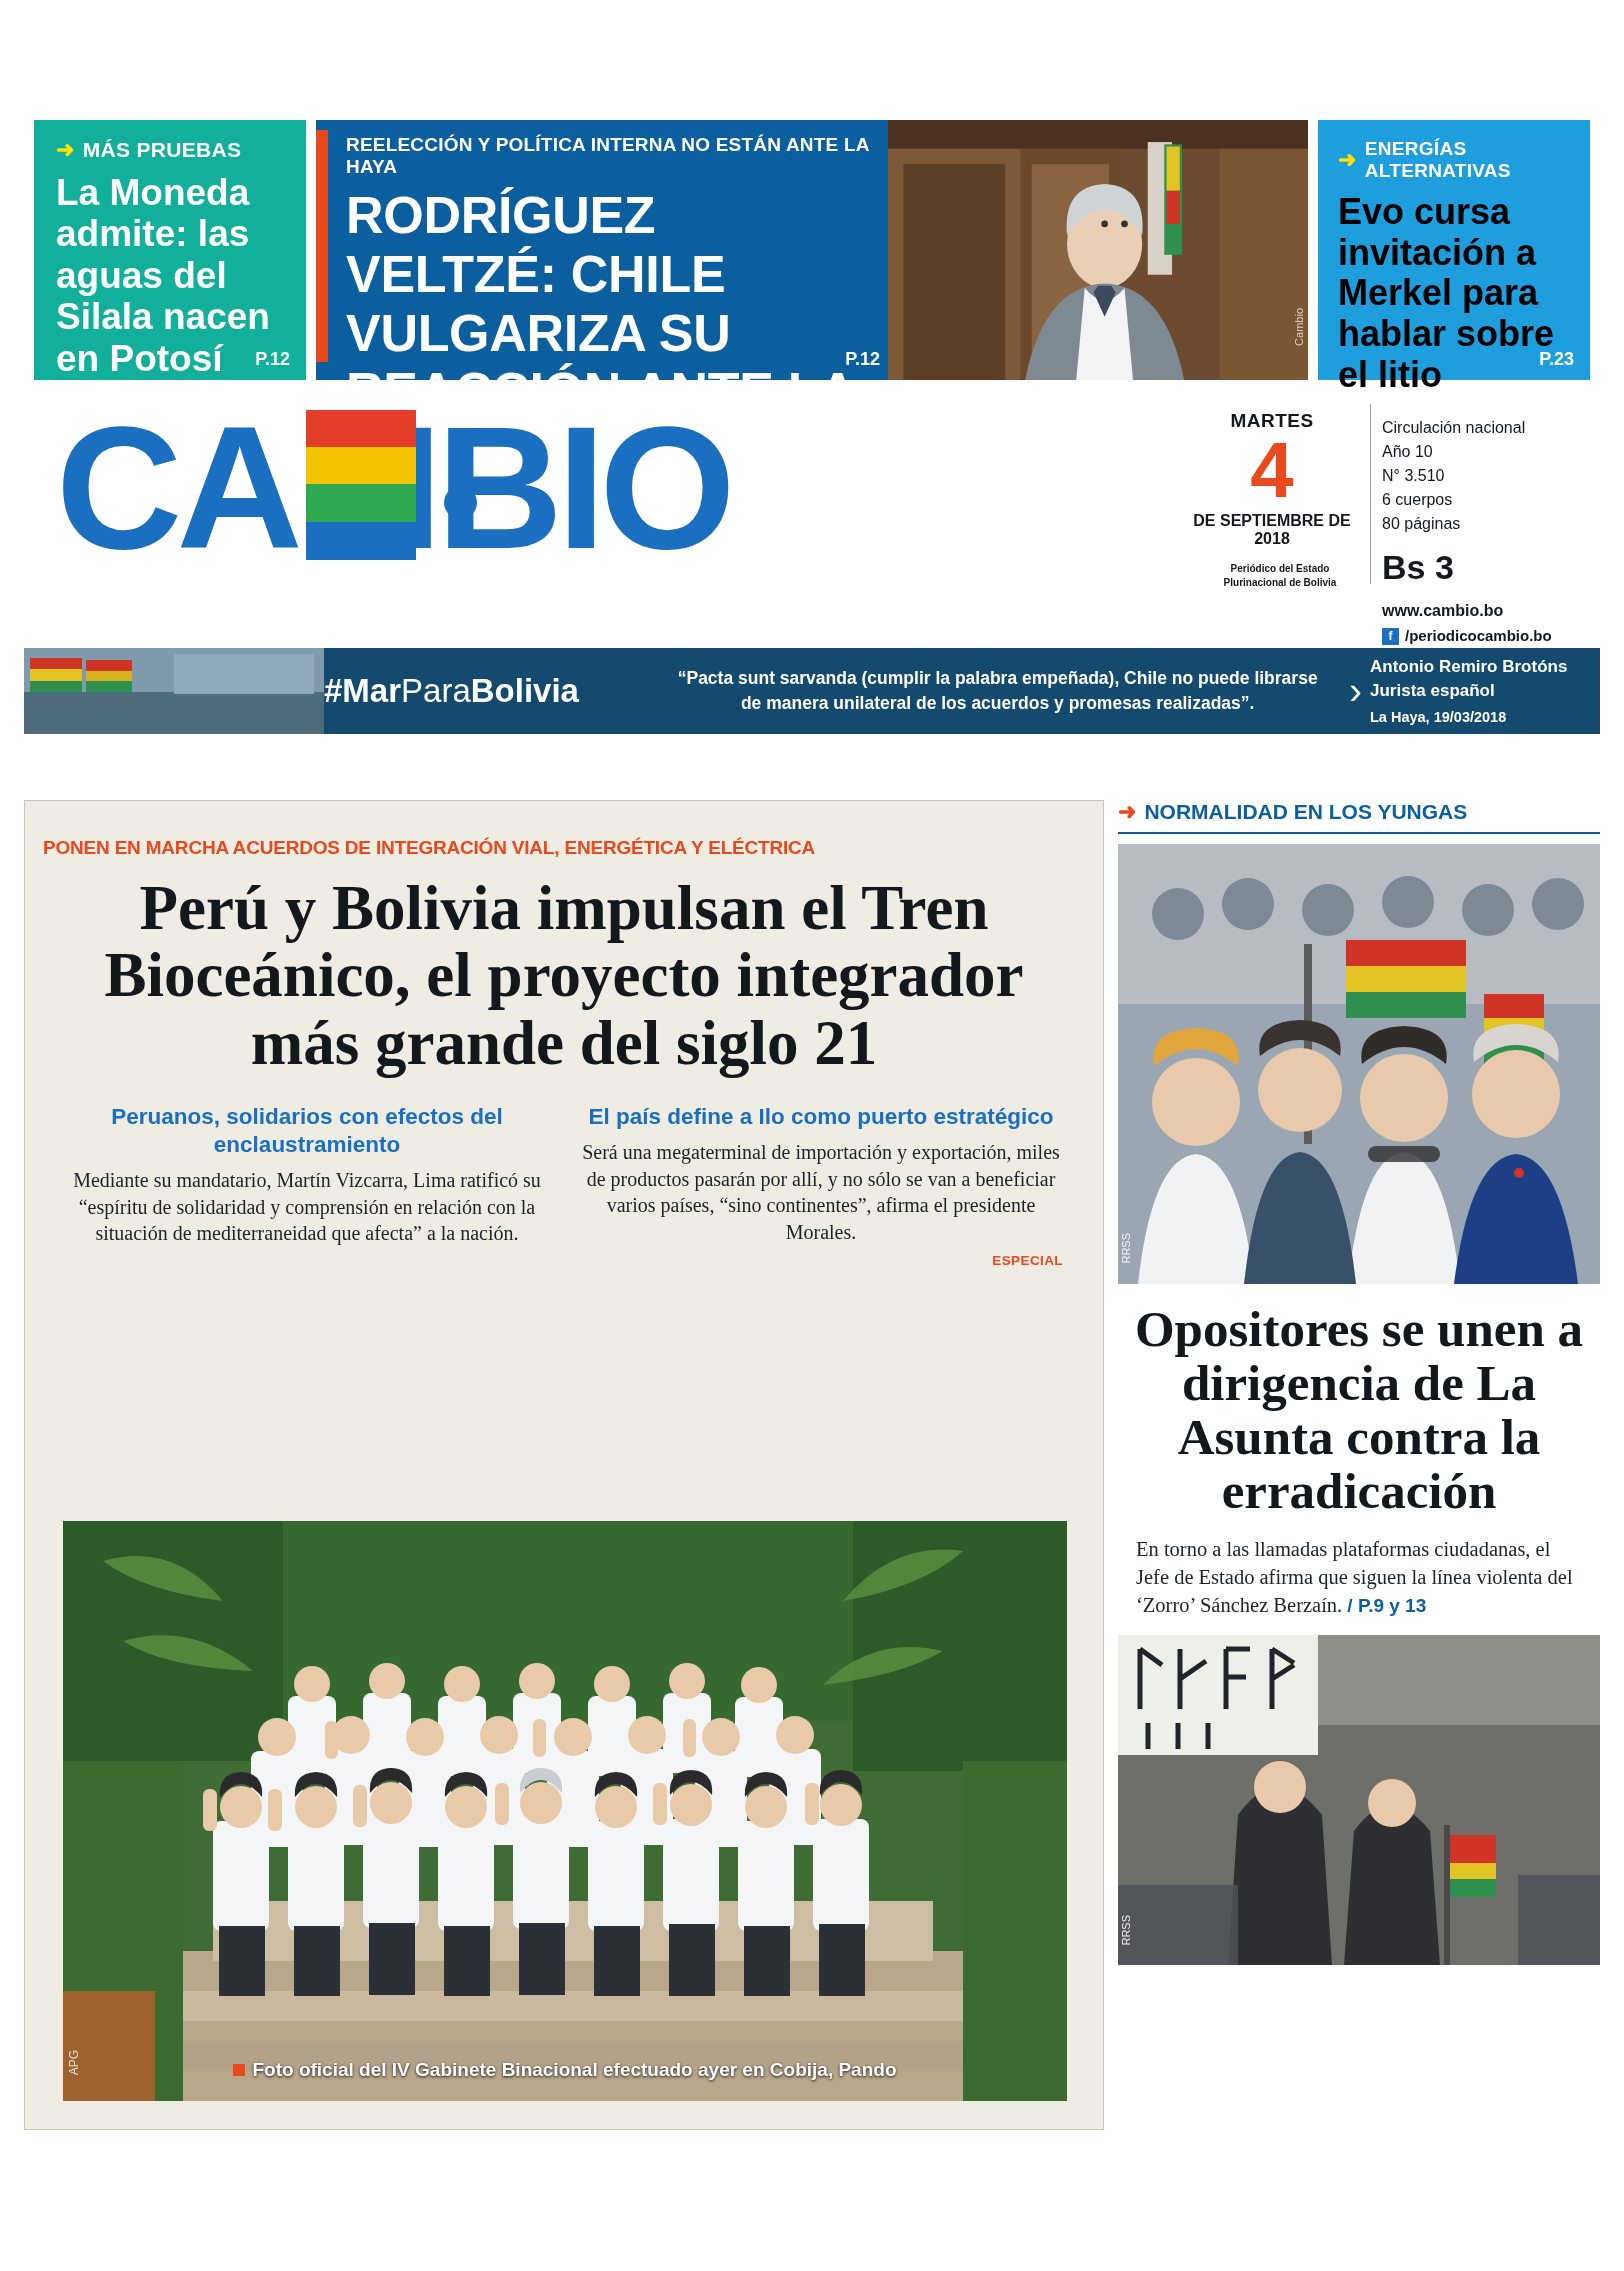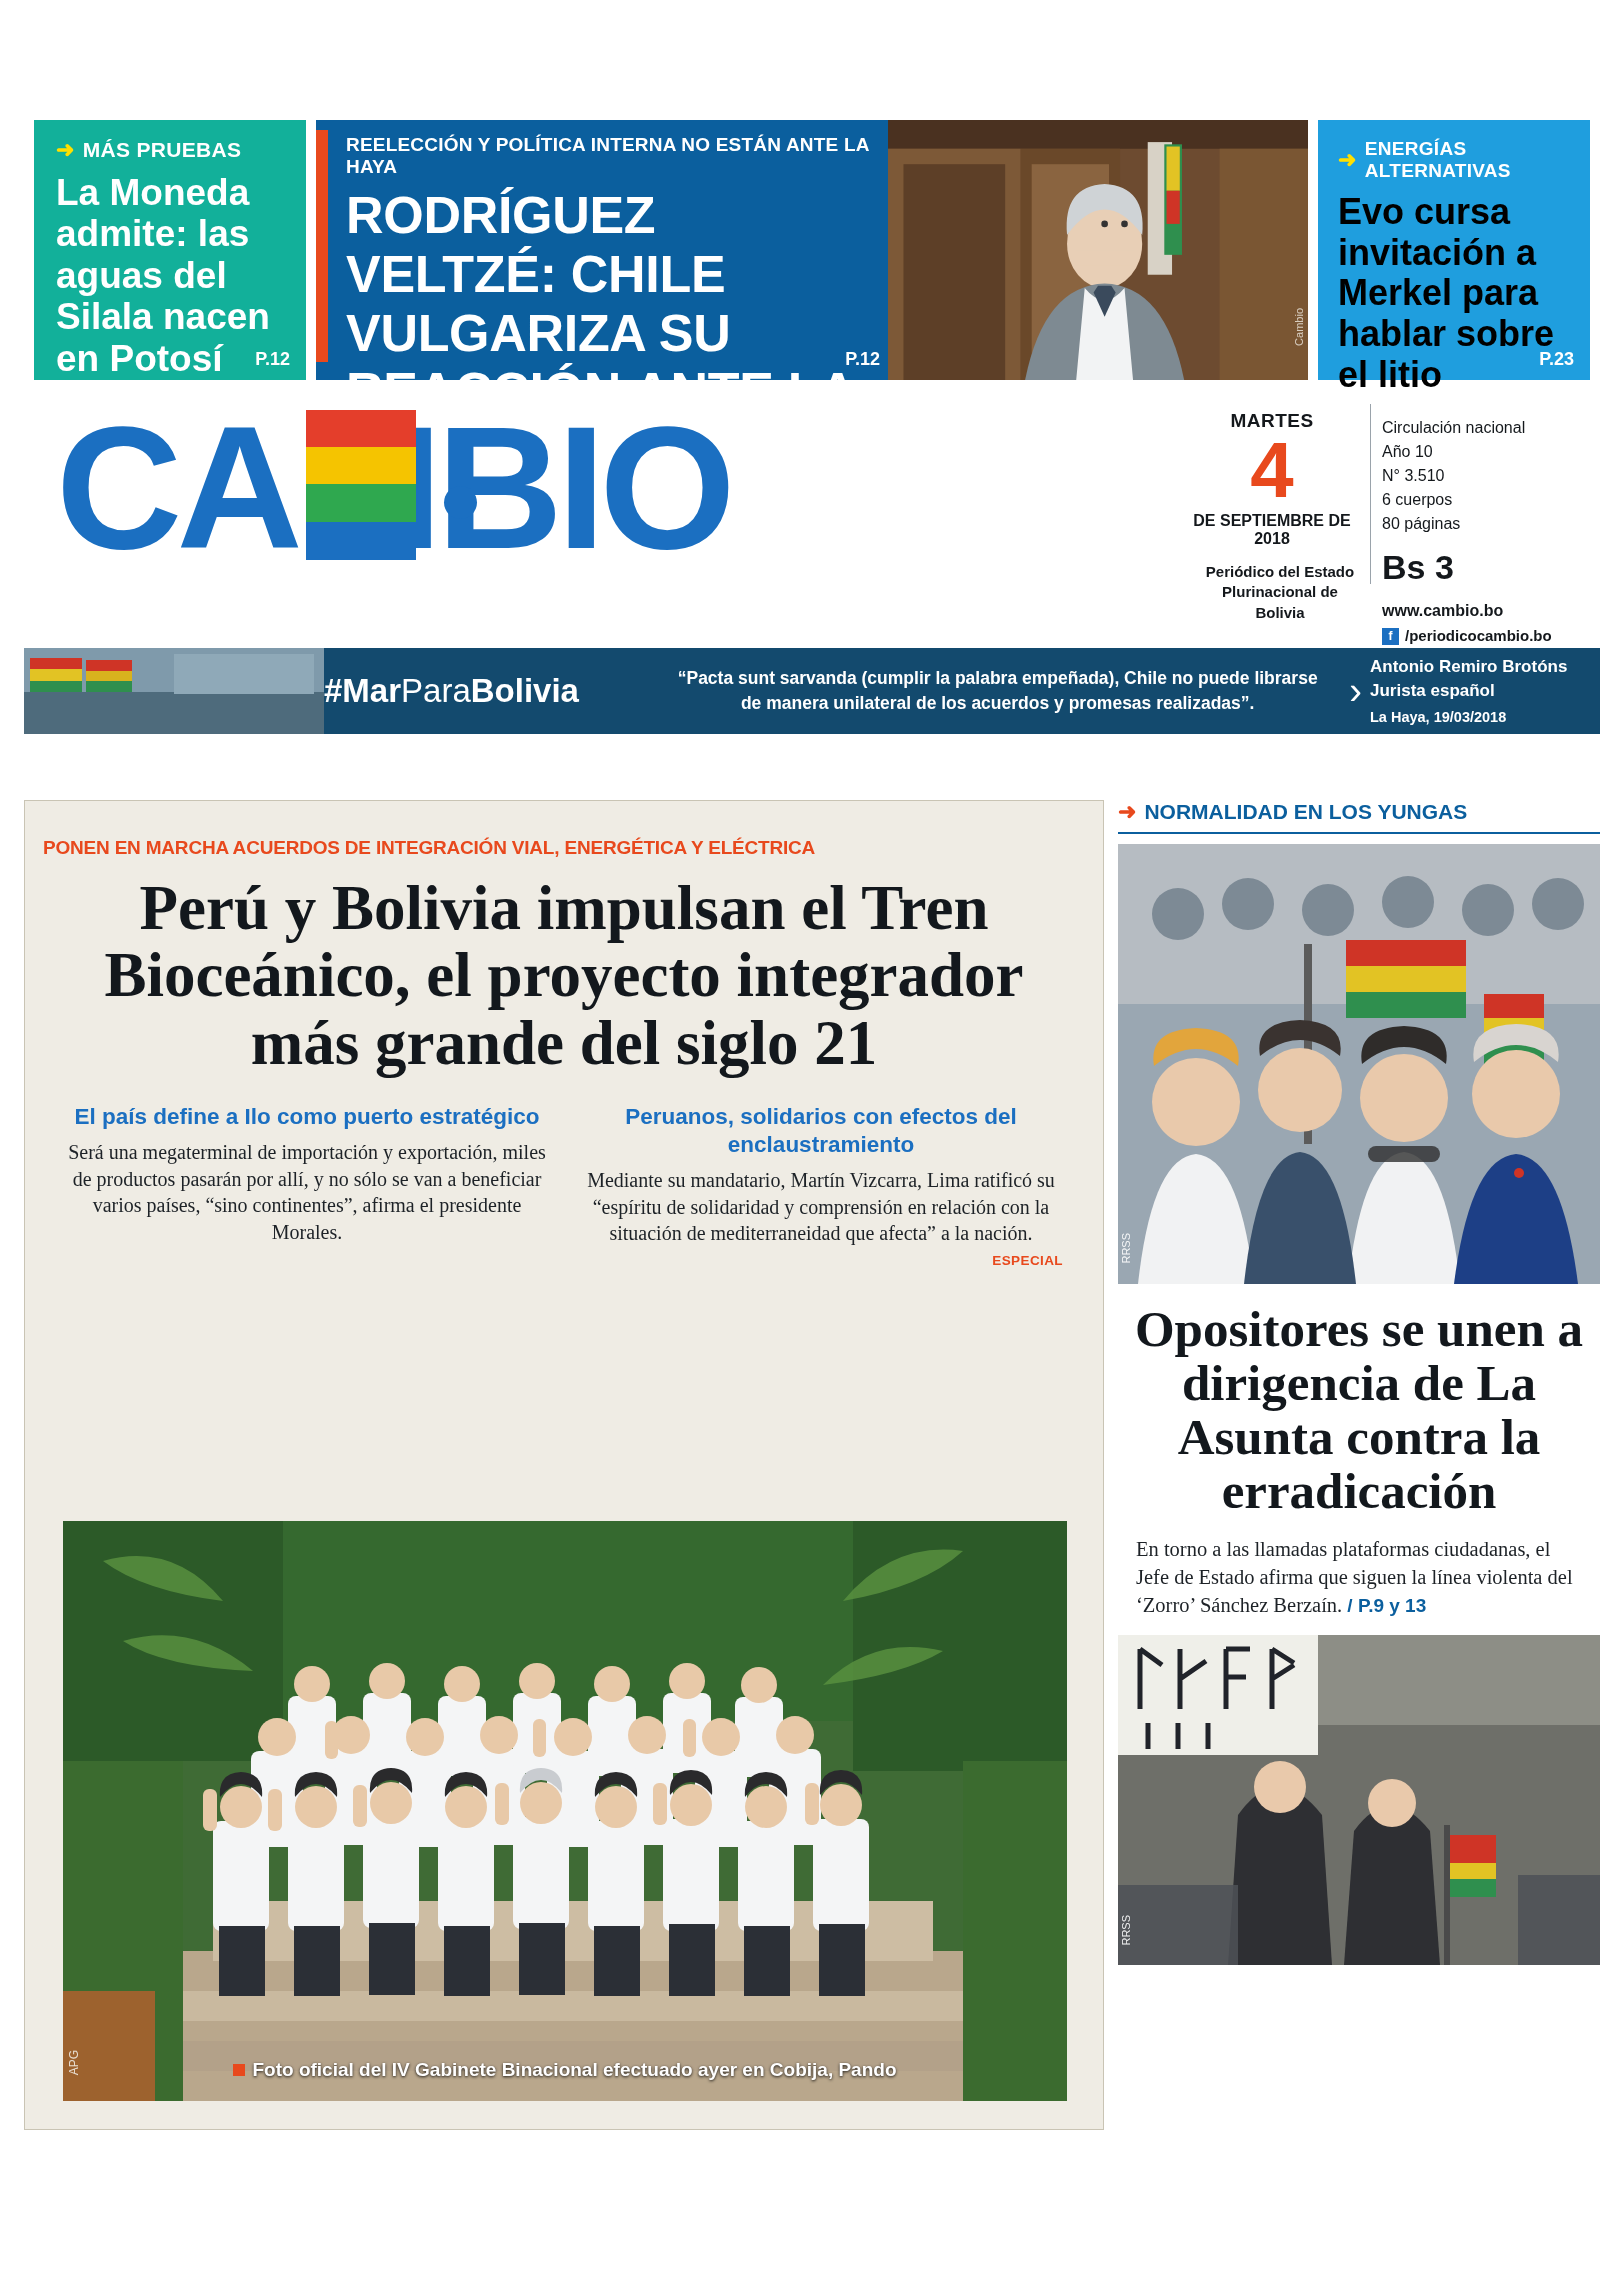--- a/index.html
+++ b/index.html
@@ -41,21 +41,21 @@
   .fb1{top:0;height:37px;background:#e43e2b;}
   .fb2{top:37px;height:37px;background:#f5c400;}
   .fb3{top:74px;height:38px;background:#2fa84f;}
   .fb4{top:112px;height:38px;background:#1b6fc1;}
   .dot{position:absolute;left:410px;top:88px;width:33px;height:33px;border-radius:50%;background:#1b6fc1;}
 
   .mast-date{position:absolute;left:1148px;top:12px;width:180px;text-align:center;color:#14181c;}
   .mast-date .day-label{font-size:19px;font-weight:700;letter-spacing:.5px;}
   .mast-date .big-day{font-size:78px;font-weight:700;line-height:72px;color:#e8491d;margin-top:2px;}
   .mast-date .date-line{font-size:16px;font-weight:700;margin-top:6px;}
-  .mast-date .sub1{font-size:15px;font-weight:700;margin-top:14px;line-height:1.35;margin-left:16px;}
+  .mast-date .sub1{font-size:10px;font-weight:700;margin-top:14px;line-height:1.35;margin-left:16px;}
 
   .mast-info{position:absolute;left:1348px;top:18px;width:215px;color:#14181c;font-size:16px;line-height:1.5;}
   .mast-info .price{font-size:34px;font-weight:700;margin:6px 0 6px 0;}
   .mast-info .web{font-size:16px;font-weight:700;}
   .social{display:flex;align-items:center;gap:6px;margin-top:2px;font-size:15px;font-weight:700;}
   .sq{width:17px;height:17px;background:#1b6fc1;color:#fff;font-size:12px;line-height:17px;text-align:center;font-weight:700;display:inline-block;}
   .mast-sep{position:absolute;left:1336px;top:6px;width:1px;height:180px;background:#9aa3ab;}
 
   
   .quote-banner{position:absolute;left:24px;top:648px;width:1576px;height:86px;background:#134a6e;display:flex;align-items:center;overflow:hidden;}
@@ -219,26 +219,26 @@
       <div class="date">La Haya, 19/03/2018</div>
     </div>
   </div>
 
   <div class="main-left">
     <div class="lead-kicker">PONEN EN MARCHA ACUERDOS DE INTEGRACIÓN VIAL, ENERGÉTICA Y ELÉCTRICA</div>
     <div class="lead-head">Perú y Bolivia impulsan el Tren Bioceánico, el proyecto integrador más grande del siglo 21</div>
 
     <div class="subdecks">
       <div class="subdeck">
+        <h3>Peruanos, solidarios con efectos del enclaustramiento</h3>
+        <p>Mediante su mandatario, Martín Vizcarra, Lima ratificó su “espíritu de solidaridad y comprensión en relación con la situación de mediterraneidad que afecta” a la nación.</p>
+      </div>
+      <div class="subdeck">
         <h3>El país define a Ilo como puerto estratégico</h3>
         <p>Será una megaterminal de importación y exportación, miles de productos pasarán por allí, y no sólo se van a beneficiar varios países, “sino continentes”, afirma el presidente Morales.</p>
-      </div>
-      <div class="subdeck">
-        <h3>Peruanos, solidarios con efectos del enclaustramiento</h3>
-        <p>Mediante su mandatario, Martín Vizcarra, Lima ratificó su “espíritu de solidaridad y comprensión en relación con la situación de mediterraneidad que afecta” a la nación.</p>
       </div>
     </div>
     <div class="especial">ESPECIAL</div>
 
     <div class="lead-photo">
       <svg class="img-ph" viewBox="0 0 1004 580" preserveAspectRatio="none">
         <rect width="1004" height="580" fill="#3f6b35"></rect>
         <rect y="0" width="1004" height="200" fill="#35692f"></rect>
         <g fill="#2c5a28">
           <path d="M0 0 h220 v240 h-220z"></path>

